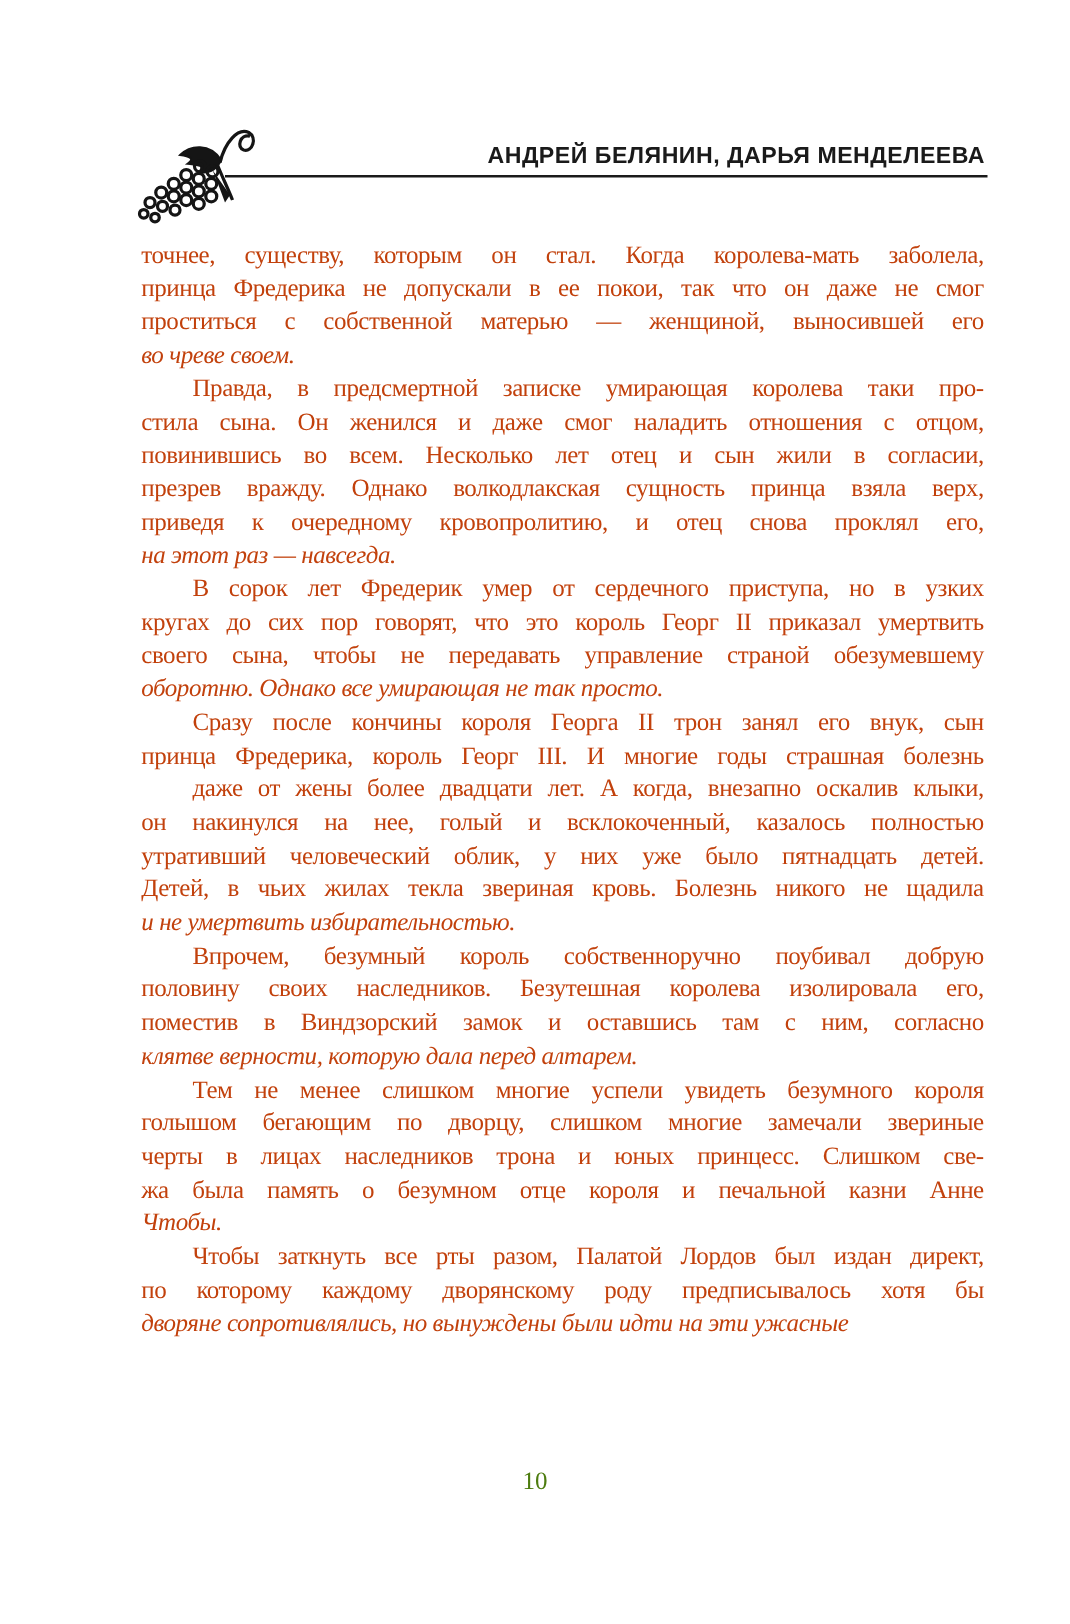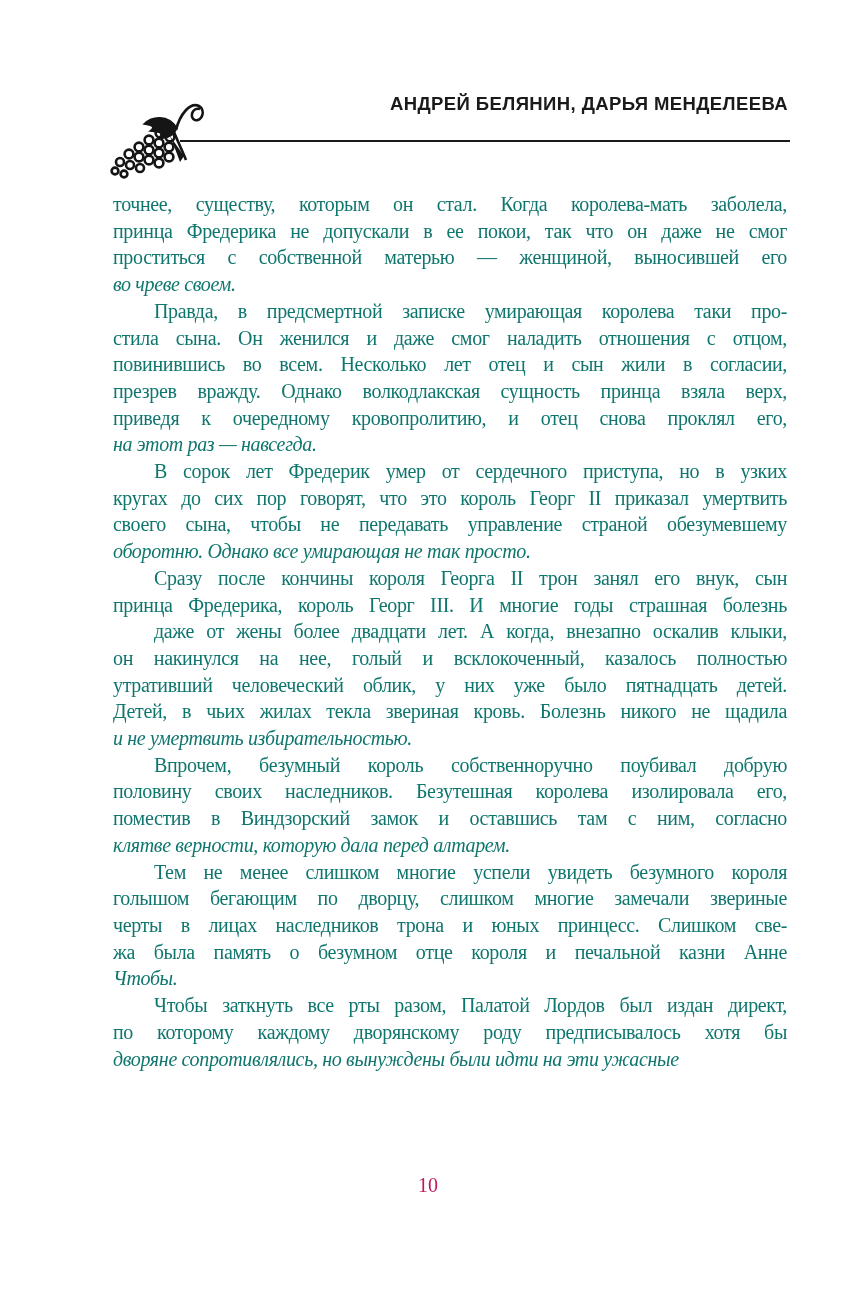--- a/index.html
+++ b/index.html
@@ -12,21 +12,21 @@
     width: 856px;
     height: 1299px;
     margin: 0 auto;
     background: #ffffff;
     overflow: hidden;
     font-family: "Liberation Serif", serif;
   }
   
   .running-head {
     position: absolute;
-    top: 93px;
+    top: 113px;
     left: 390px;
     right: 70px;
     text-align: right;
     font-family: "Liberation Sans", sans-serif;
     font-weight: bold;
     font-size: 18.5px;
     letter-spacing: 0.4px;
     color: #1a1a1a;
     white-space: nowrap;
   }
@@ -47,21 +47,21 @@
   }
   
   .body-text {
     position: absolute;
     top: 191px;
     left: 113px;
     width: 674px;
     font-size: 20px;
     line-height: 26.7px;
     letter-spacing: -0.35px;
-    color: #0f766e;
+    color: #c2410c;
   }
   .para { margin: 0; }
   .line {
     text-align: justify;
     text-align-last: justify;
     white-space: normal;
   }
   .line.last {
     text-align-last: left;
     font-style: italic;
@@ -70,21 +70,21 @@
     padding-left: 41px;
   }
   
   .page-number {
     position: absolute;
     top: 1174px;
     left: 0;
     width: 100%;
     text-align: center;
     font-size: 20px;
-    color: #be185d;
+    color: #4d7c0f;
   }
 </style>
 </head>
 <body>
 
 <div class="page">
 
   <header>
     <div class="ornament">
       <svg viewBox="0 0 104 88" width="104" height="88" xmlns="http://www.w3.org/2000/svg">

